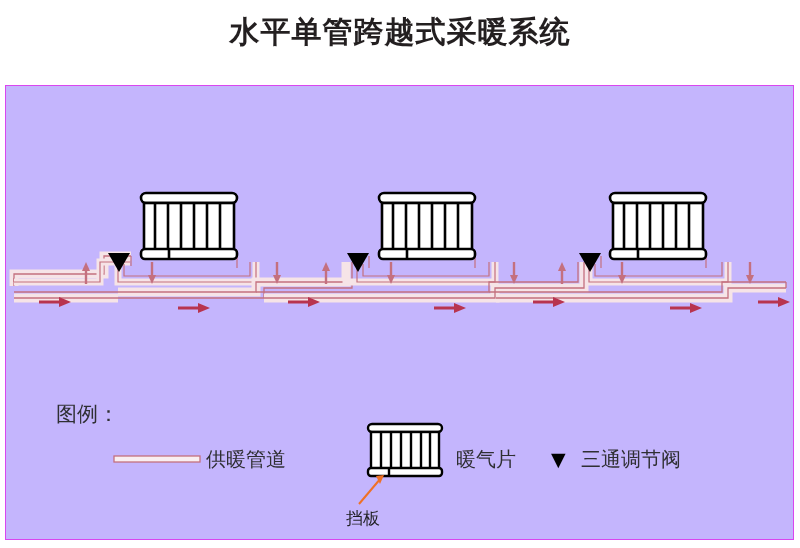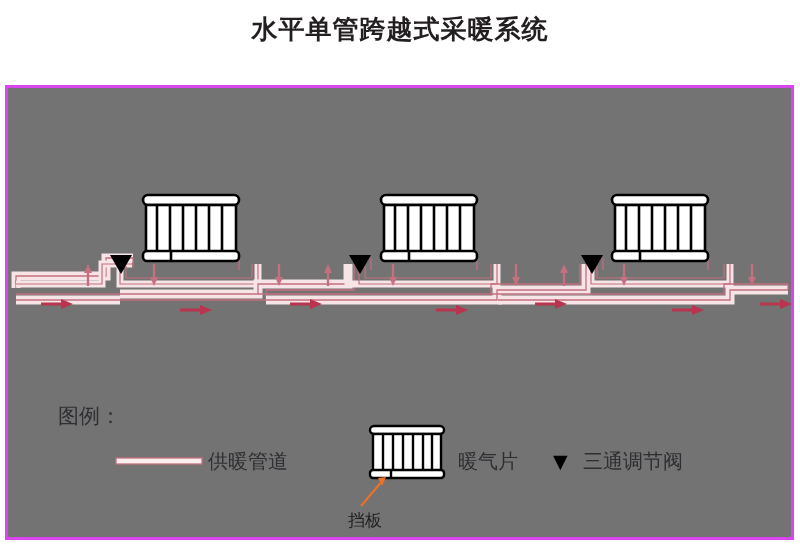--- a/index.html
+++ b/index.html
@@ -13,35 +13,35 @@
     position: relative;
     font-family: "DejaVu Sans", "Liberation Sans", sans-serif;
     overflow: hidden;
   }
   #page-title {
     position: absolute;
     left: 0;
     top: 12px;
     width: 800px;
     text-align: center;
-    font-size: 26px;
+    font-size: 30px;
     font-weight: bold;
     color: #231f20;
     letter-spacing: 1px;
     font-family: "DejaVu Sans", "Liberation Sans", sans-serif;
   }
   #diagram-frame {
     position: absolute;
     left: 5px;
     top: 85px;
     width: 789px;
     height: 455px;
-    border: 3px solid #d946ef;
+    border: 1px solid #d946ef;
     box-sizing: border-box;
-    background: #737373;
+    background: #c4b5fd;
   }
   #diagram-svg {
     position: absolute;
     left: 0;
     top: 0;
   }
   .legend-text {
     font-family: "DejaVu Sans", "Liberation Sans", sans-serif;
   }
 </style>

